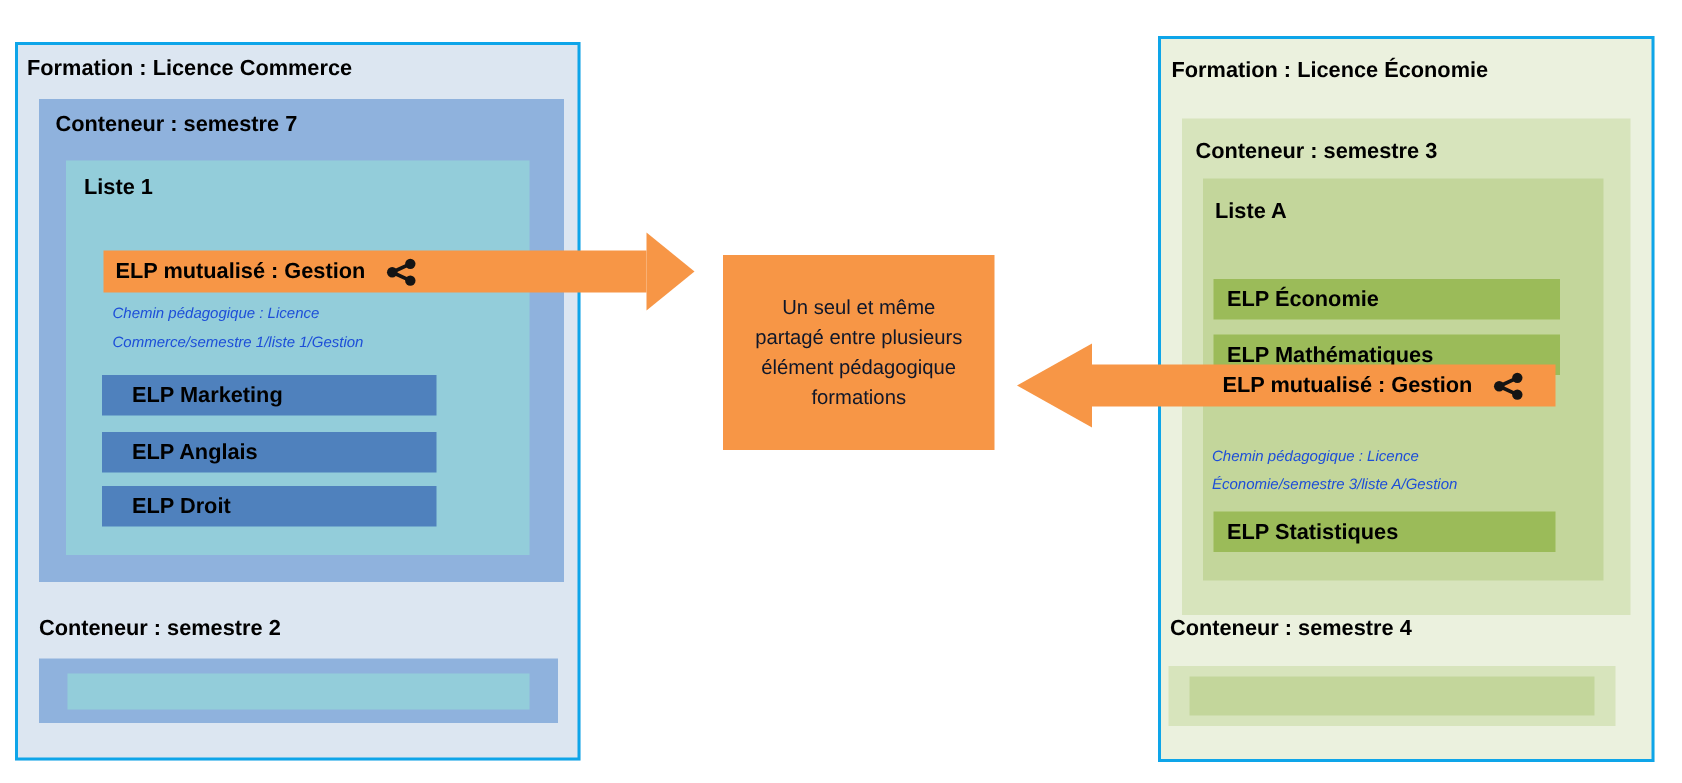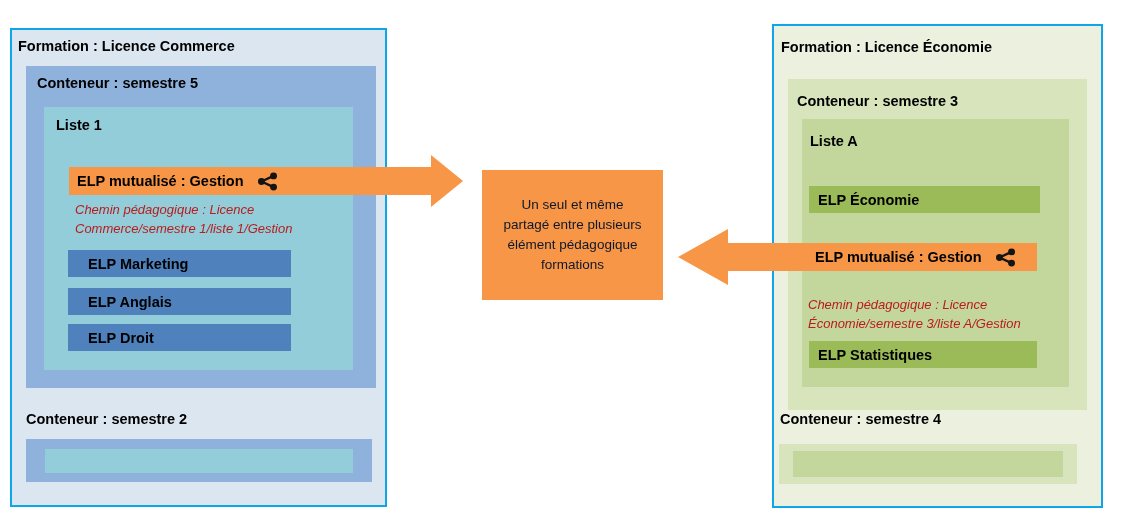--- a/index.html
+++ b/index.html
@@ -17,22 +17,22 @@
   .title{font-weight:bold;font-size:14.5px;line-height:16px;white-space:nowrap;}
   
   #conteneur-s1{left:14px;top:36px;width:350px;height:322px;background:#8fb2dd;}
   #liste1{left:18px;top:41px;width:309px;height:263px;background:#93cdda;}
   .elp-blue{
     position:absolute;left:24px;width:223px;height:27px;background:#4f81bd;
     display:flex;align-items:center;padding-left:20px;box-sizing:border-box;
     font-weight:bold;font-size:14.5px;white-space:nowrap;
   }
   .chemin{
-    position:absolute;font-style:italic;font-size:13px;line-height:19px;
-    color:#b91c1c;white-space:nowrap;
+    position:absolute;font-style:italic;font-size:10px;line-height:19px;
+    color:#1d4ed8;white-space:nowrap;
   }
   #chemin-left{left:31px;top:93px;}
   .s-label{position:absolute;font-weight:bold;font-size:14.5px;white-space:nowrap;}
   #s2-label{left:14px;top:381px;}
   #s2-bar{position:absolute;left:14px;top:409px;width:346px;height:43px;background:#8fb2dd;}
   #s2-inner{position:absolute;left:19px;top:10px;width:308px;height:24px;background:#93cdda;}
   
   #conteneur-s3{left:14px;top:33px;width:299px;height:331px;background:#d7e4bc;margin-top:20px;}
   #listeA{left:14px;top:40px;width:267px;height:268px;background:#c3d69b;}
   .elp-green{
@@ -79,21 +79,21 @@
 </style>
 </head>
 <body>
 
 <div id="canvas">
 
   <div id="formation-left" class="formation">
     <div class="title abs" style="left:6px;top:8px;">Formation : Licence Commerce</div>
 
     <div id="conteneur-s1" class="abs">
-      <div class="title abs" style="left:11px;top:9px;">Conteneur : semestre 5</div>
+      <div class="title abs" style="left:11px;top:9px;">Conteneur : semestre 7</div>
 
       <div id="liste1" class="abs">
         <div class="title abs" style="left:12px;top:10px;">Liste 1</div>
 
         <div id="chemin-left" class="chemin">
           <div>Chemin pédagogique : Licence</div>
           <div>Commerce/semestre 1/liste 1/Gestion</div>
         </div>
 
         <div class="elp-blue" style="top:143px;">ELP Marketing</div>
@@ -111,20 +111,21 @@
   <div id="formation-right" class="formation">
     <div class="title abs" style="left:7px;top:13px;">Formation : Licence Économie</div>
 
     <div id="conteneur-s3" class="abs">
       <div class="title abs" style="left:9px;top:14px;">Conteneur : semestre 3</div>
 
       <div id="listeA" class="abs">
         <div class="title abs" style="left:8px;top:14px;">Liste A</div>
 
         <div class="elp-green" style="top:67px;">ELP Économie</div>
+        <div class="elp-green" style="top:104px;">ELP Mathématiques</div>
 
         <div id="chemin-right" class="chemin">
           <div>Chemin pédagogique : Licence</div>
           <div>Économie/semestre 3/liste A/Gestion</div>
         </div>
 
         <div class="elp-green" style="top:222px;width:228px;">ELP Statistiques</div>
       </div>
     </div>
 

